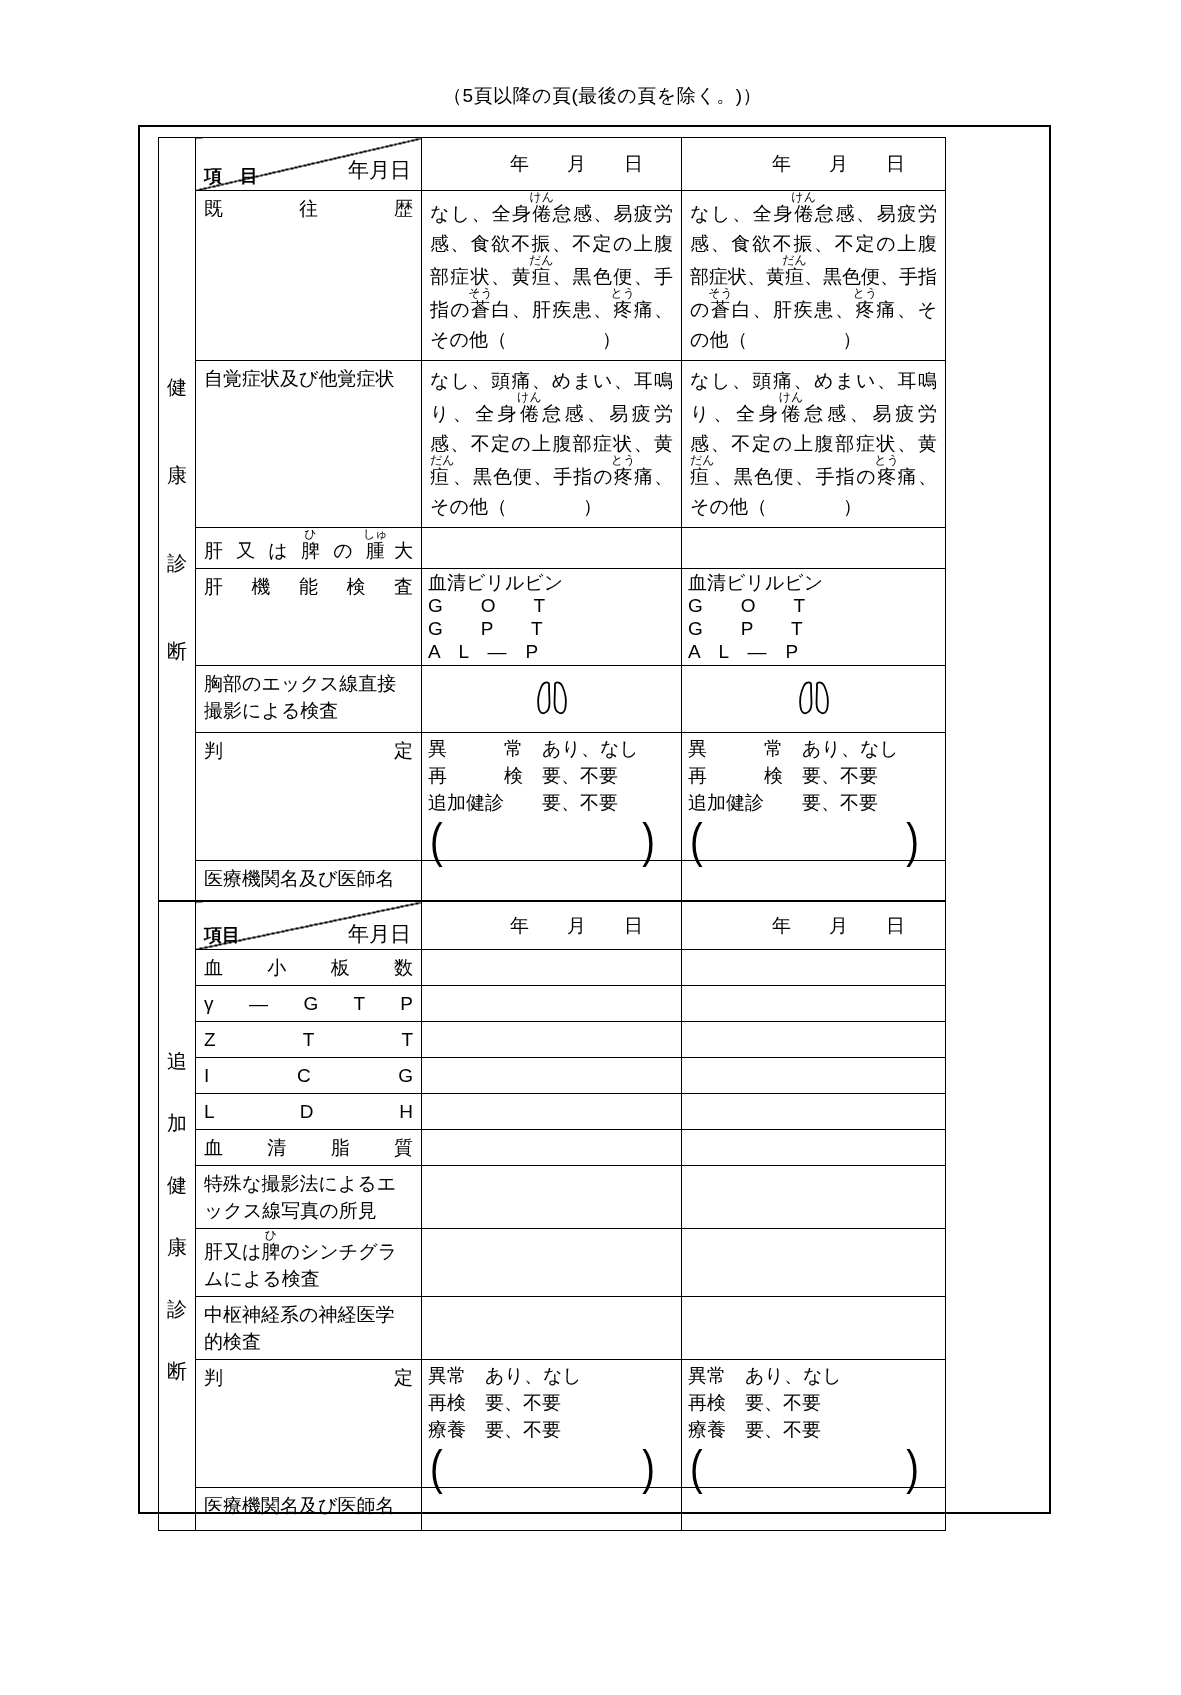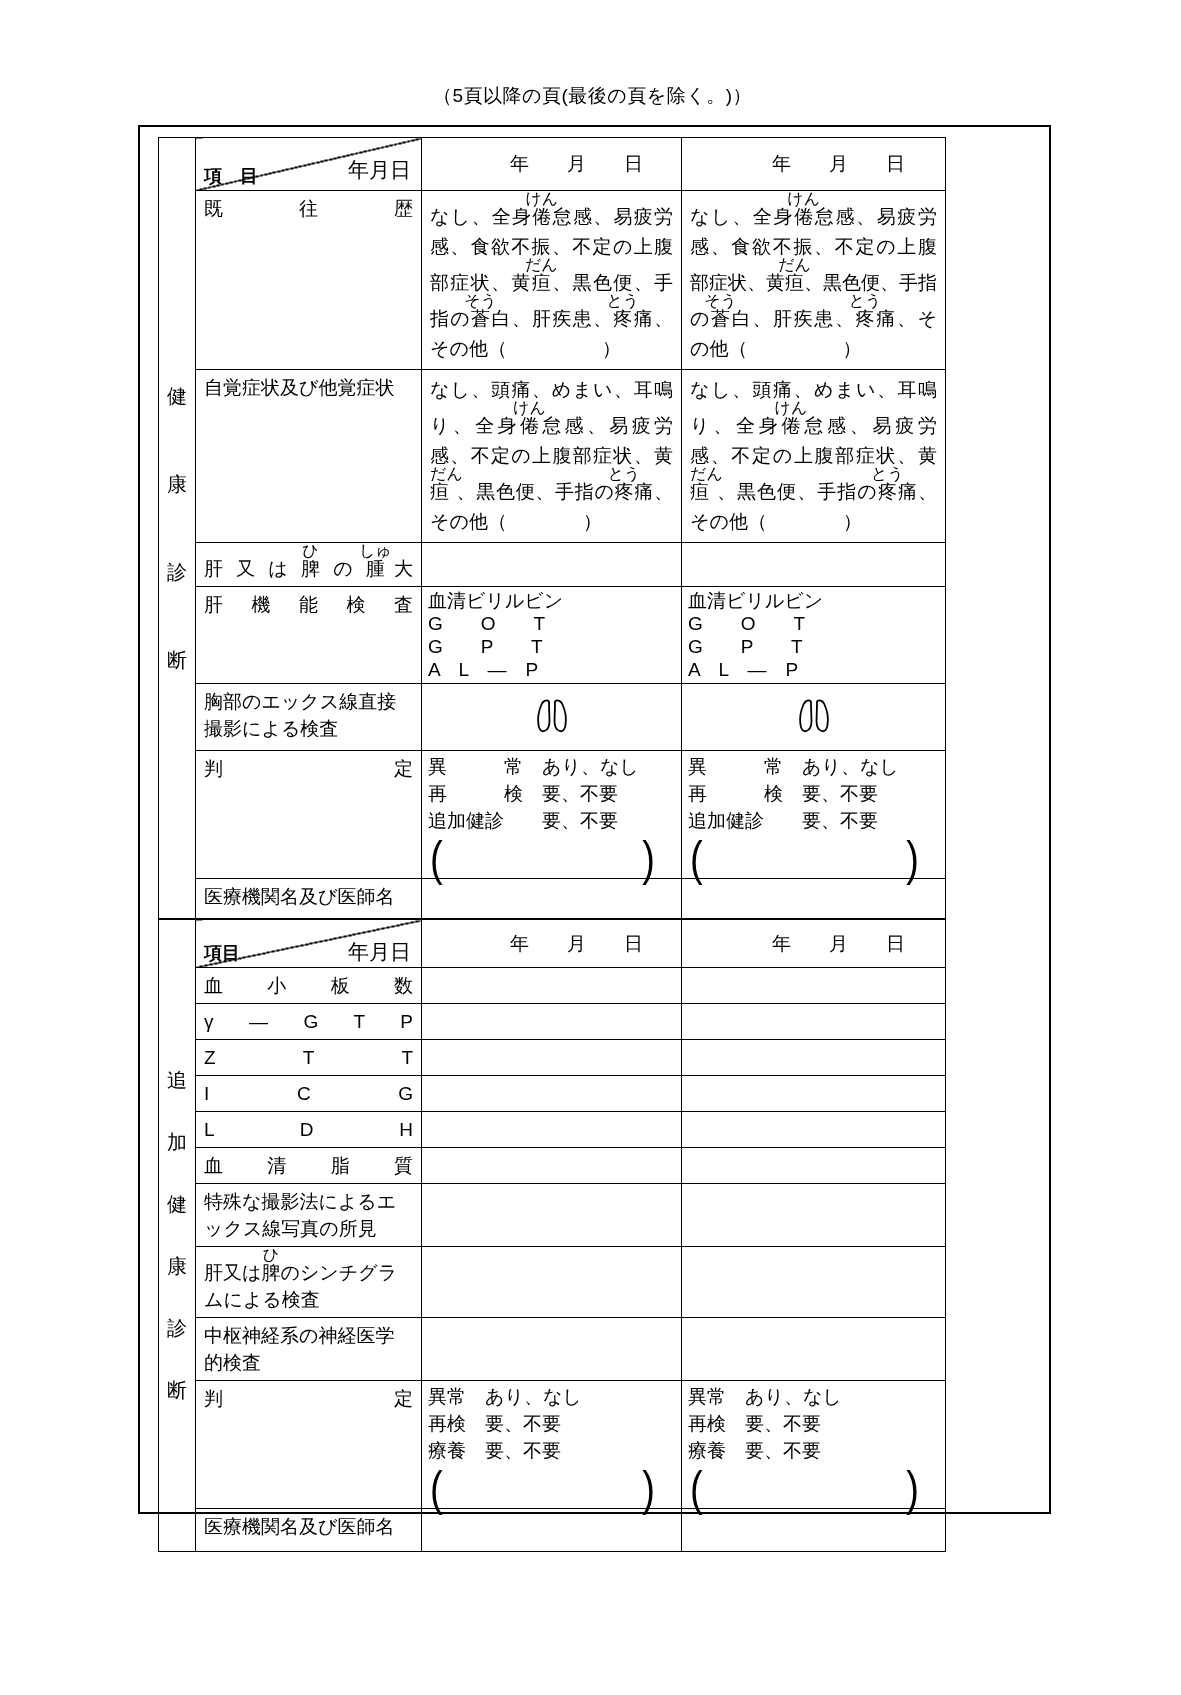--- a/index.html
+++ b/index.html
@@ -1,38 +1,38 @@
 <!DOCTYPE html>
 <html><head>
 <meta charset="utf-8">
 <style>
   html,body{margin:0;padding:0;}
   body{
     width:1181px;height:1695px;background:#ffffff;position:relative;
     font-family:"Liberation Sans","DejaVu Sans",sans-serif;color:#000;
   }
-  .page-title{position:absolute;left:138px;top:83px;width:909px;text-align:center;font-size:19px;letter-spacing:.5px;}
+  .page-title{position:absolute;left:148px;top:83px;width:909px;text-align:center;font-size:19px;letter-spacing:.5px;}
   .frame{position:absolute;left:138px;top:125px;width:909px;height:1385px;border:2px solid #000;}
   table.exam{border-collapse:collapse;table-layout:fixed;margin-left:18px;font-size:19px;}
   table.exam.first{margin-top:10px;}
   .c-side{width:37px;}.c-item{width:226px;}.c-d1{width:260px;}.c-d2{width:264px;}
   td{border:1px solid #000;vertical-align:top;padding:2px 6px;}
   .side-cell{vertical-align:middle;padding:0;}
   .side-stack{display:flex;flex-direction:column;align-items:center;font-size:20px;}
   .side-stack.s1{gap:61px;}
   .side-stack.s2{gap:35px;}
   .corner-cell{position:relative;padding:0;
     background:linear-gradient(to bottom right,transparent calc(50% - 0.8px),#000 calc(50% - 0.8px),#000 calc(50% + 0.8px),transparent calc(50% + 0.8px));}
   .corner-top{position:absolute;top:18px;right:10px;font-size:21px;}
   .corner-bottom{position:absolute;bottom:2px;left:8px;font-size:18px;font-weight:bold;}
   .date-head{vertical-align:middle;text-align:center;padding-left:56px;font-family:Liberation Mono, monospace;}
   .item{line-height:27px;padding:4px 8px;}
   .spread{text-align:justify;text-align-last:justify;}
   .text{text-align:justify;line-height:30px;padding:5px 8px;}
-  rt{font-size:16px;text-align:center;}
+  rt{font-size:12px;text-align:center;}
   .lf div{line-height:23px;}
   .xray-cell{text-align:center;vertical-align:middle;padding:0;}
   .judge-lines div{line-height:27px;}
   .paren-row{display:flex;justify-content:space-between;padding:0 20px 0 2px;margin-top:2px;}
   .paren{font-size:38px;line-height:40px;transform:scaleY(1.25);transform-origin:50% 20%;}
   svg.lungs{display:inline-block;vertical-align:middle;}
   .h53{height:53px}.h173{height:170px}.h167{height:167px}.h40{height:40px}.h93{height:93px}
   .h67{height:67px}.h125{height:125px}.h48{height:48px}.h32{height:32px}.h62{height:62px}
   .h66{height:66px}.h56{height:56px}.h120{height:120px}.h43{height:43px}
 </style>

